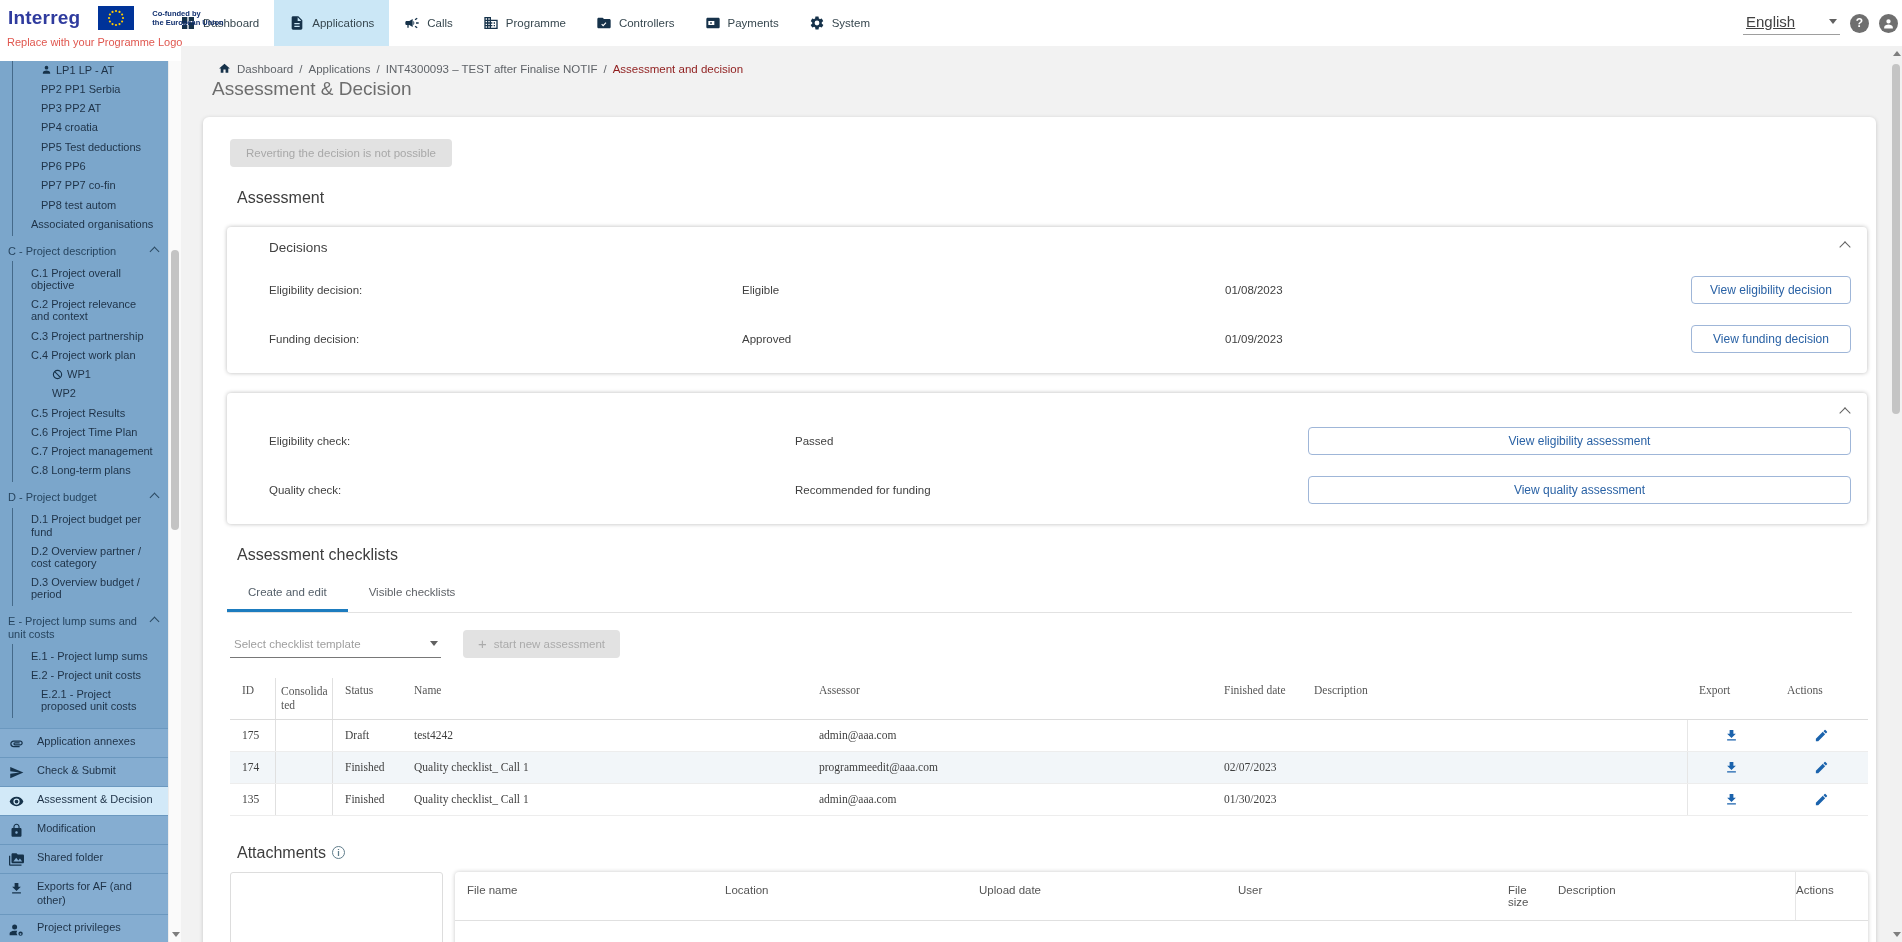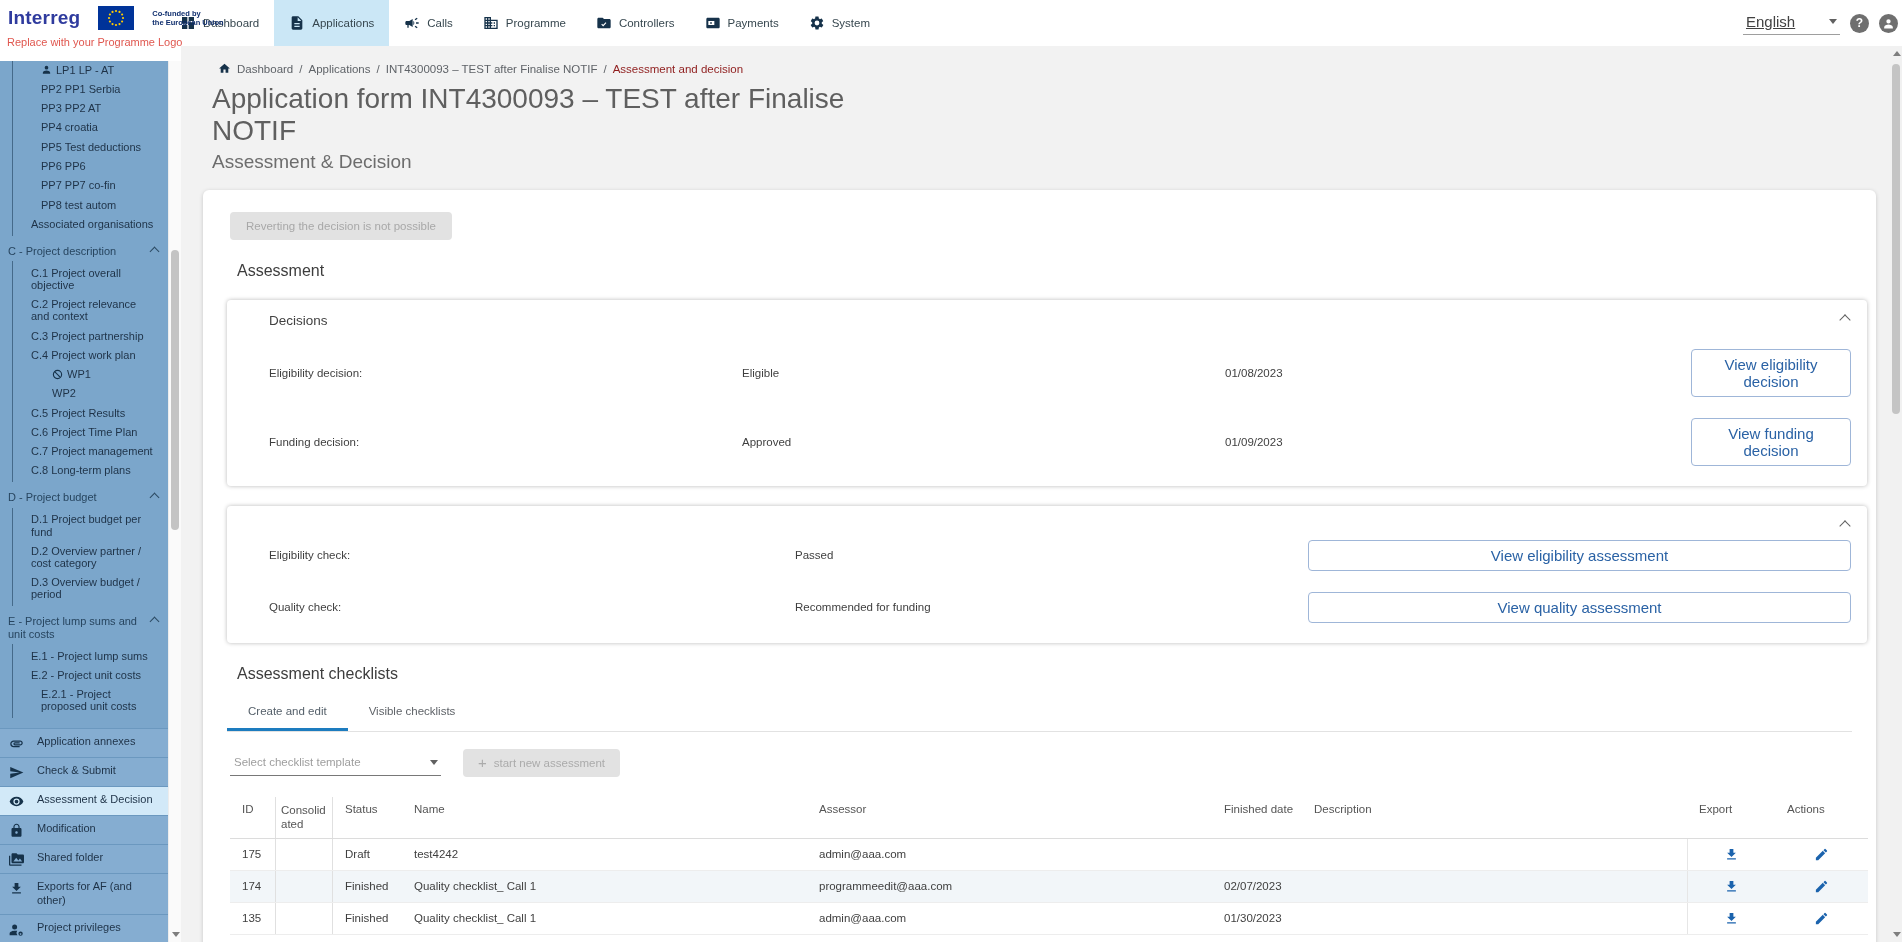--- a/index.html
+++ b/index.html
@@ -59,34 +59,34 @@
   .main-card { margin:17px 14px 0 22px; width:1673px; height:1200px; background:#fff; border-radius:6px; box-shadow:0 1px 4px rgba(0,0,0,.18); padding-top:22px; }
 
   .revert-btn { margin-left:27px; background:#e2e2e2; color:#a8a8a8; border:none; border-radius:4px; font-size:11.5px; padding:8px 16px; font-family:inherit; }
   .sec-heading { margin:22px 0 6px 34px; font-size:16px; font-weight:500; color:#3d3d3d; }
 
   .panel { margin:20px 9px 16px 24px; border-radius:4px; box-shadow:0 0 4px rgba(0,0,0,.28); padding:13px 16px 20px 42px; position:relative; }
   .panel-title { font-size:13.5px; color:#424242; }
   .panel-chev { position:absolute; right:18px; top:16px; width:8px; height:8px; border-left:1.6px solid #616161; border-top:1.6px solid #616161; transform:rotate(45deg); cursor:pointer; }
   .dec-row { display:grid; grid-template-columns:473px 483px 1fr 174px; align-items:center; margin-top:21px; font-size:11.5px; color:#3f3f3f; }
   .ass-row { display:grid; grid-template-columns:526px 1fr 543px; align-items:center; margin-top:21px; font-size:11.5px; color:#3f3f3f; }
-  .btn-outline { border:1px solid #9fb6d8; background:#fff; color:#2a62a5; border-radius:4px; font-size:15px; padding:6px 8px; text-align:center; font-family:inherit; cursor:pointer; }
+  .btn-outline { border:1px solid #9fb6d8; background:#fff; color:#2a62a5; border-radius:4px; font-size:12px; padding:6px 8px; text-align:center; font-family:inherit; cursor:pointer; }
   .btn-w160 { width:160px; justify-self:end; }
   .btn-wide { width:100%; }
 
   .tabs { margin:12px 24px 0 24px; border-bottom:1px solid #e2e2e2; display:flex; }
   .tab { padding:10px 21px 11px 21px; font-size:11.5px; color:#5f6368; cursor:pointer; }
   .tab.active { border-bottom:3px solid #1d7cbf; color:#55606a; }
   .select-row { margin:17px 0 0 27px; display:flex; gap:22px; align-items:center; }
   .tmpl-select { width:211px; border-bottom:1px solid #787878; padding:7px 3px 7px 4px; color:#9e9e9e; font-size:11.5px; display:flex; justify-content:space-between; align-items:center; cursor:pointer; }
   .start-btn { background:#e2e2e2; color:#ababab; border:none; border-radius:4px; font-size:11.5px; padding:8px 15px; display:flex; align-items:center; gap:7px; font-family:inherit; }
   .start-btn .plus { font-size:15px; line-height:10px; }
 
   .cl-table { margin:20px 0 0 27px; width:1638px; font-size:11.5px; }
-  .cl-grid { display:grid; grid-template-columns:45px 58px 69px 405px 405px 90px 385px 88px 1fr; }
+  .cl-grid { display:grid; grid-template-columns:45px 58px 69px 405px 405px 90px 385px 88px 1fr;font-family:Liberation Serif, serif; }
   .cl-head { color:#555; border-bottom:1px solid #dcdcdc; }
   .cl-head > div { padding:6px 4px 6px 12px; }
   .cl-head .col-consol { word-break:break-all; padding-left:5px; line-height:1.25; }
   .col-consol { border-left:1px solid #e0e0e0; border-right:1px solid #e0e0e0; }
   .cl-row { align-items:center; height:32px; border-bottom:1px solid #ededed; color:#3f3f3f; }
   .cl-row > div { padding-left:12px; height:100%; display:flex; align-items:center; }
   .col-export { border-left:1px solid #e6e6e6; justify-content:center !important; padding-left:0 !important; }
   .col-center { justify-content:center !important; padding-left:0 !important; }
   .stripe { background:#f2f6f9; }
   .icon-btn { background:none; border:none; cursor:pointer; padding:2px; display:flex; }
@@ -351,21 +351,20 @@
       </svg>
     <span class="crumb">Dashboard</span>
     <span>/</span>
     <span class="crumb">Applications</span>
     <span>/</span>
     <span class="crumb">INT4300093 – TEST after Finalise NOTIF</span>
     <span>/</span>
     <span class="current">Assessment and decision</span>
   </div>
 
-  <h1 class="page-title">Application form INT4300093 – TEST after Finalise NOTIF</h1>
   <div class="page-subtitle">Assessment &amp; Decision</div>
 
   <section class="main-card">
     <button class="revert-btn" disabled="">Reverting the decision is not possible</button>
 
     <h2 class="sec-heading">Assessment</h2>
 
     
     <div class="panel">
       <div class="panel-title">Decisions</div>

